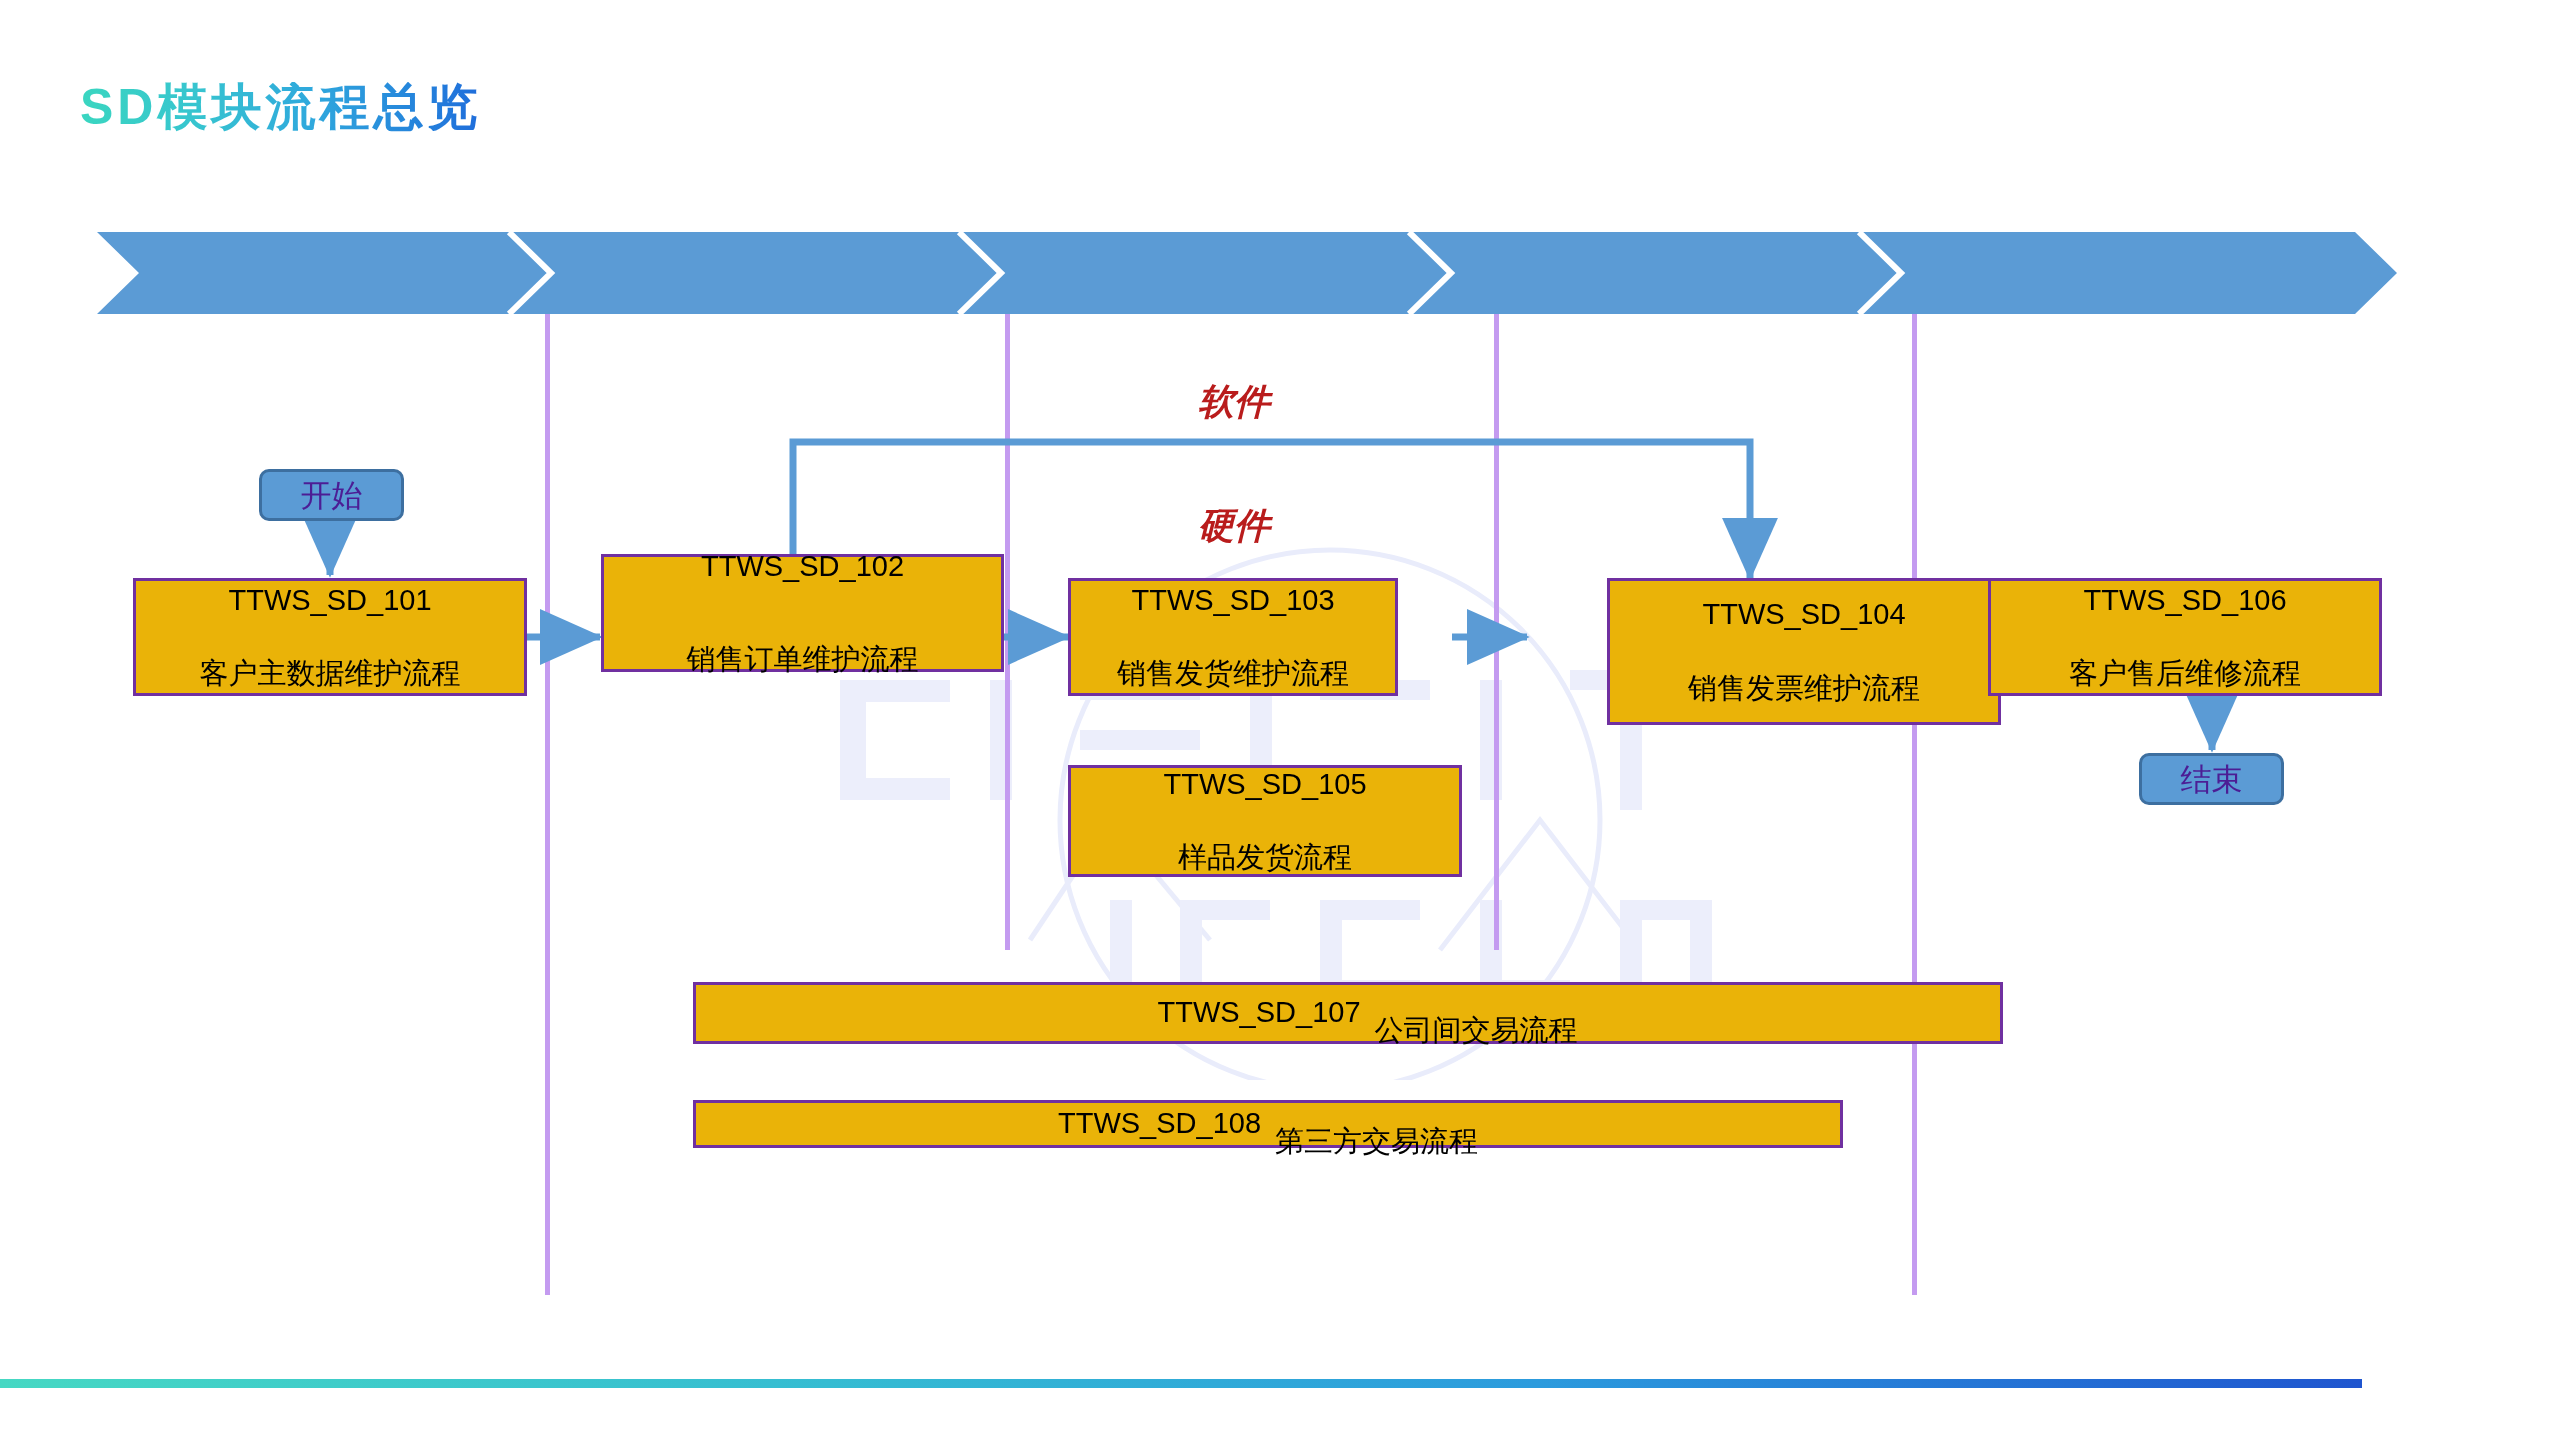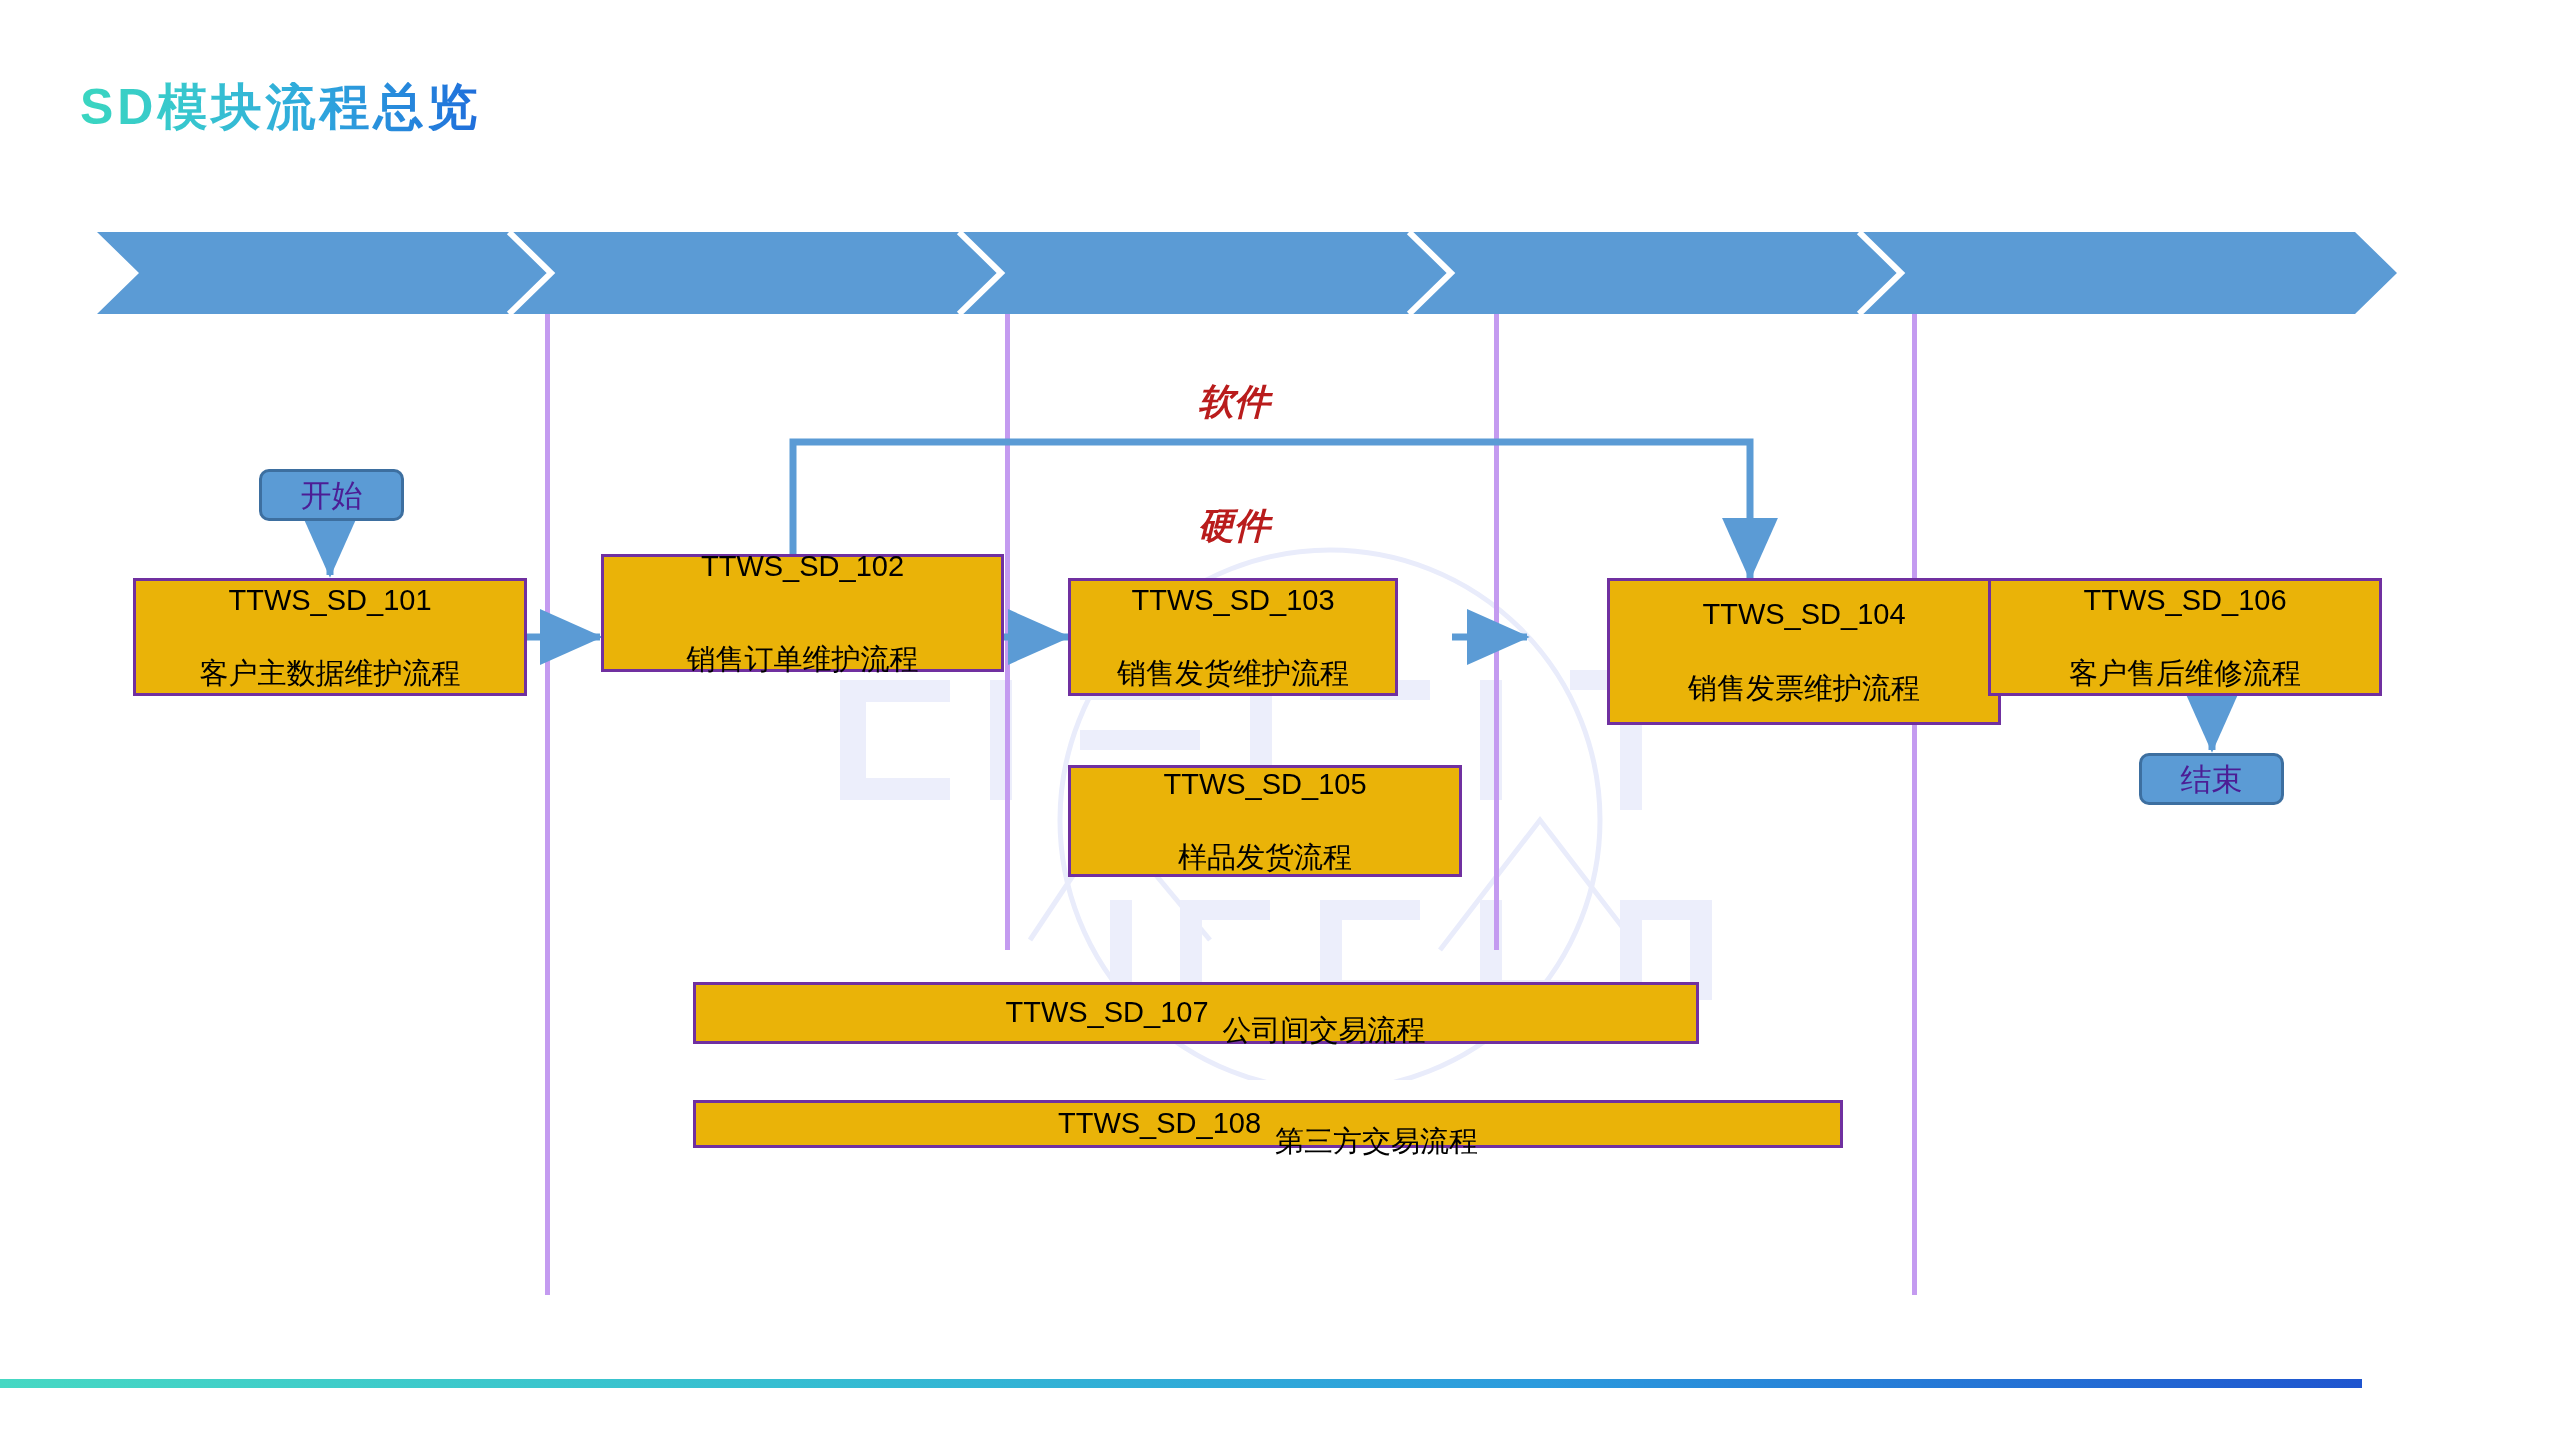--- a/index.html
+++ b/index.html
@@ -255,21 +255,21 @@
 <div class="proc-box" style="left:1988px; top:578px; width:394px; height:118px;">
   <span class="l1">TTWS_SD_106</span>
   <span class="l2">客户售后维修流程</span>
 </div>
 
 <div class="proc-box" style="left:1068px; top:765px; width:394px; height:112px;">
   <span class="l1">TTWS_SD_105</span>
   <span class="l2">样品发货流程</span>
 </div>
 
-<div class="proc-box single" style="left:693px; top:982px; width:1006px; height:62px;padding-left:39px;">
+<div class="proc-box single" style="left:693px; top:982px; width:1310px; height:62px;padding-left:39px;">
   <span class="l1">TTWS_SD_107</span>
   <span class="l2">公司间交易流程</span>
 </div>
 
 <div class="proc-box single" style="left:693px; top:1100px; width:1150px; height:48px;">
   <span class="l1">TTWS_SD_108</span>
   <span class="l2">第三方交易流程</span>
 </div>
 
 <div id="footer-bar"></div>

